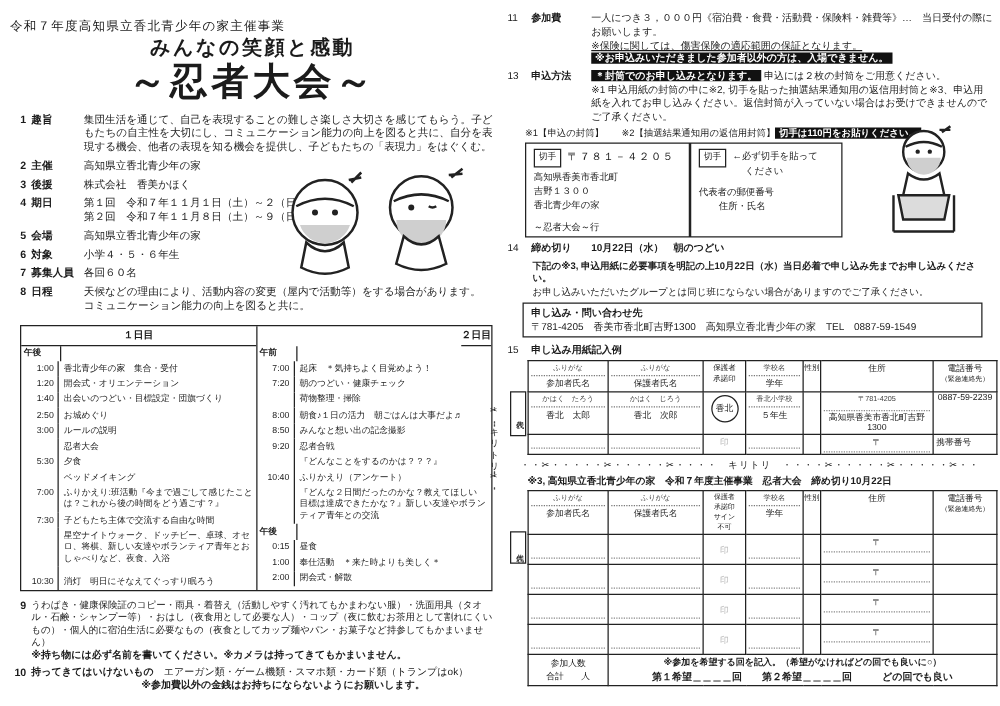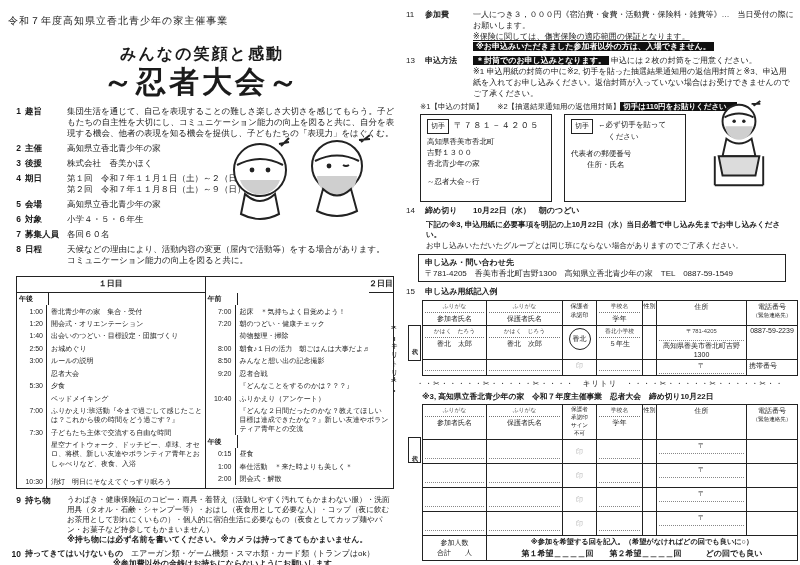--- a/index.html
+++ b/index.html
@@ -4,21 +4,21 @@
 <style>
   html,body{margin:0;padding:0;background:#888;}
   .sheet{position:relative;width:800px;height:565px;background:#fff;overflow:hidden;
          font-family:"Liberation Sans","DejaVu Sans",sans-serif;color:#1b1b1b;}
   .page{position:absolute;top:0;height:565px;overflow:hidden;}
   .page-left{left:0;width:400px;padding:8px 4px 0 8px;box-sizing:border-box;}
   .page-right{left:400px;width:400px;padding:10px 6px 0 6px;box-sizing:border-box;}
 
   
   .t-event{text-align:left;font-size:10px;letter-spacing:1px;margin-top:6px;}
-  .t-catch{text-align:center;font-size:16px;font-weight:bold;letter-spacing:2px;margin-top:16px;}
+  .t-catch{text-align:center;font-size:16px;font-weight:bold;letter-spacing:2px;margin-top:0;}
   .t-main{text-align:center;font-size:30px;font-weight:bold;letter-spacing:3px;line-height:1.05;margin:1px 0 8px;}
 
   
   .item{display:flex;font-size:8.5px;line-height:1.3;margin-bottom:4px;}
   .item .no{width:13px;flex:none;text-align:right;margin-right:4px;font-weight:bold;}
   .item .lbl{width:42px;flex:none;font-weight:bold;}
   .item .body{flex:1;}
   .note-line{font-size:8px;font-weight:bold;margin-top:1px;}
 
   
@@ -38,21 +38,21 @@
   .ninja-right{position:absolute;left:295px;top:100px;width:88px;height:92px;}
 
   
   .ritem{display:flex;font-size:8px;line-height:1.35;margin-bottom:3px;}
   .ritem .no{width:15px;flex:none;text-align:left;margin-right:4px;}
   .ritem .lbl{width:48px;flex:none;font-weight:bold;}
   .ritem .body{flex:1;}
   .inv{background:#111;color:#fff;padding:0 3px;font-weight:bold;}
   .u-line{text-decoration:underline;}
   .envcaps{display:flex;font-size:7.5px;margin:2px 0 2px 14px;gap:14px;align-items:center;}
-  .env-row{display:flex;gap:12px;margin-left:14px;height:88px;}
+  .env-row{display:flex;margin-left:14px;height:76px;}
   .env{border:1.8px solid #222;padding:4px 6px;font-size:7.5px;line-height:1.5;box-sizing:border-box;}
   .env1{width:132px;}
   .env2{width:122px;}
   .env-top{display:flex;align-items:flex-start;gap:5px;margin-bottom:2px;}
   .stampbox{border:1.2px solid #222;font-size:7px;padding:1px 3px;flex:none;}
   .env-postal{font-size:8.5px;letter-spacing:1px;}
   .env .last{margin-top:6px;}
   .contact-box{border:1.5px solid #222;margin:3px 0 5px 12px;width:368px;box-sizing:border-box;
                padding:2px 6px;font-size:8px;line-height:1.4;}
   .contact-box .ttl{font-weight:bold;}
@@ -272,21 +272,20 @@
           <div class="sr">
               <span class="t">2:00</span>
               <span class="a">閉会式・解散</span>
             </div>
         </div>
       </div>
     </div>
 
     <div class="item">
       <span class="no">9</span>
-      <span class="lbl">持ち物</span>
       <span class="body" style="font-size:7.6px">
         <span>うわばき・健康保険証のコピー・雨具・着替え（活動しやすく汚れてもかまわない服）・洗面用具（タオル・石鹸・シャンプー等）・おはし（夜食用として必要な人）・コップ（夜に飲むお茶用として割れにくいもの）・個人的に宿泊生活に必要なもの（夜食としてカップ麺やパン・お菓子など持参してもかまいません）</span><br>
         <span class="note-line">※持ち物には必ず名前を書いてください。※カメラは持ってきてもかまいません。</span>
       </span>
     </div>
     <div class="item">
       <span class="no">10</span>
       <span class="body" style="font-size:8px">
         <b>持ってきてはいけないもの</b>　<span>エアーガン類・ゲーム機類・スマホ類・カード類（トランプはok）</span><br>
         <span class="note-line" style="margin-left:88px">※参加費以外の金銭はお持ちにならないようにお願いします。</span>

